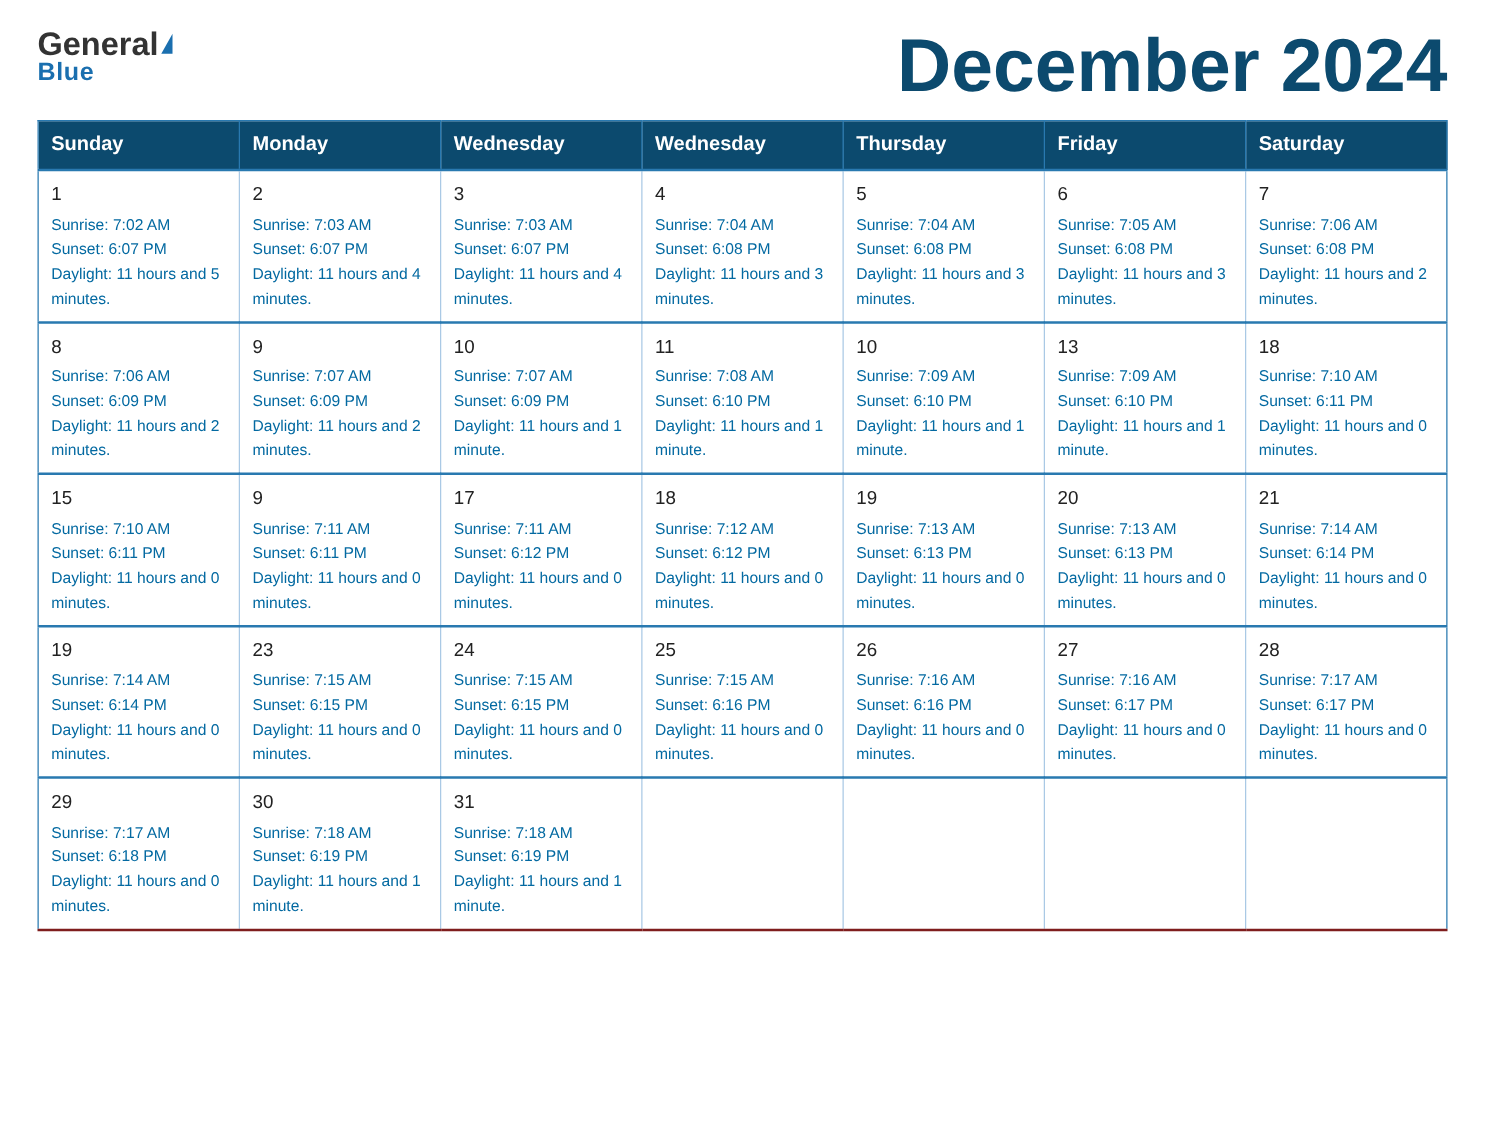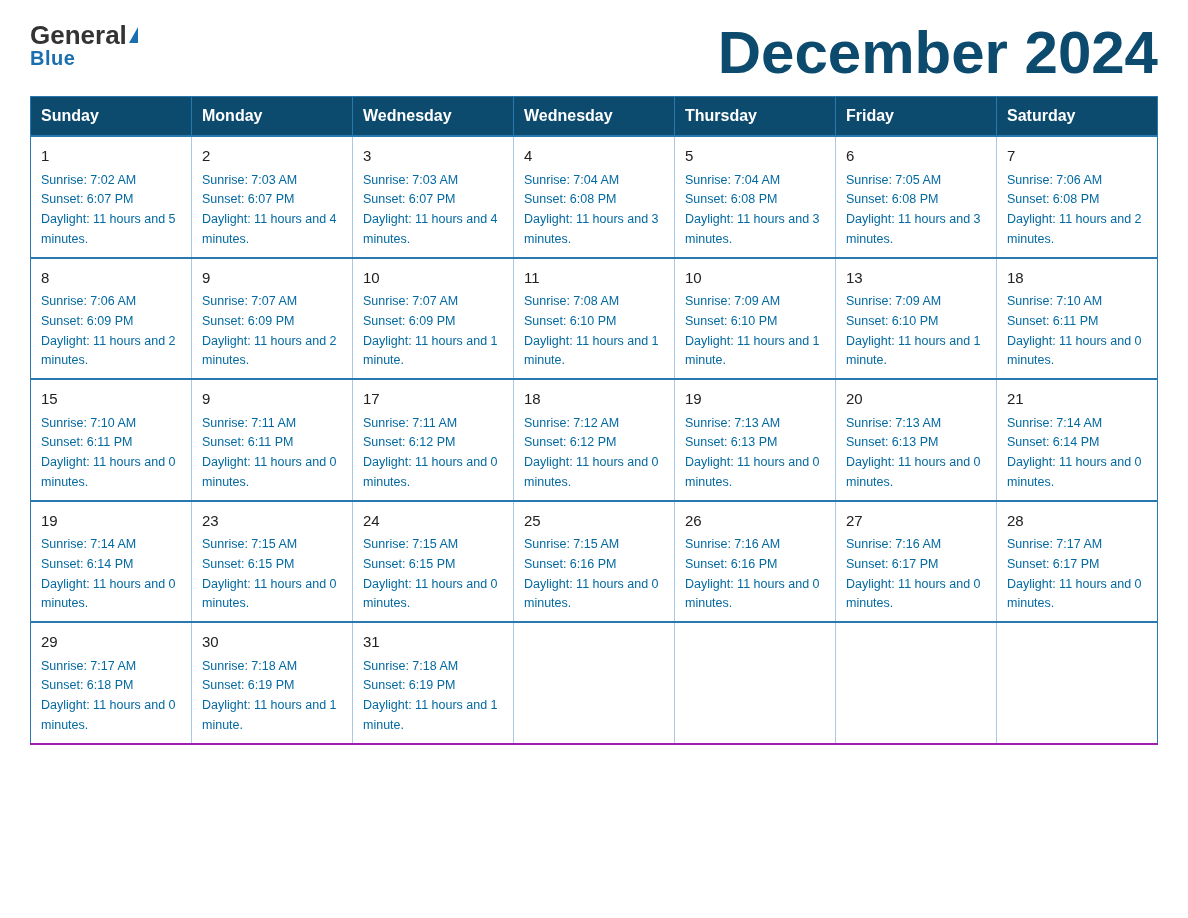--- a/index.html
+++ b/index.html
@@ -59,21 +59,21 @@
       min-width: 140px;
       background: #fff;
     }
     tbody tr td:first-child {
       border-left: 1px solid #2979b0;
     }
     tbody tr td:last-child {
       border-right: 1px solid #2979b0;
     }
     tbody tr:last-child td {
-      border-bottom: 2px solid #a21caf;
+      border-bottom: 2px solid #7f1d1d;
       margin-left: 28px;
     }
     .day-number {
       font-size: 15px;
       font-weight: normal;
       color: #222;
       display: block;
       margin-bottom: 2px;
     }
     .day-info {

